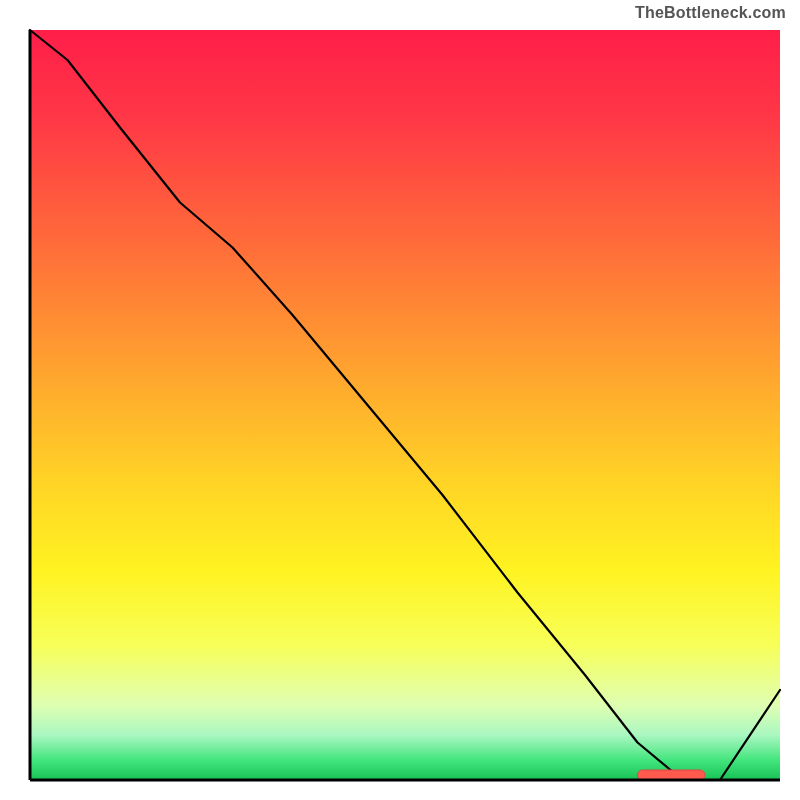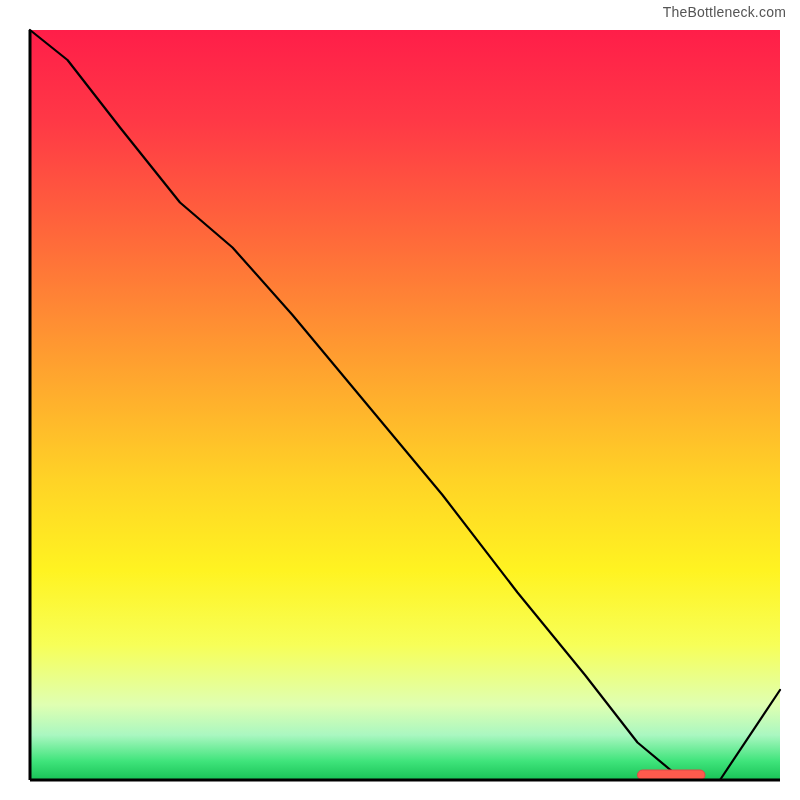--- a/index.html
+++ b/index.html
@@ -14,23 +14,23 @@
   .stage {
     position: relative;
     width: 800px;
     height: 800px;
   }
   .watermark {
     position: absolute;
     top: 4px;
     right: 14px;
     color: #555555;
-    font-size: 14px;
+    font-size: 16px;
     letter-spacing: 0.2px;
-    font-weight: 400;
+    font-weight: 700;
   }
   svg {
     position: absolute;
     left: 0;
     top: 0;
   }
 </style>
 </head>
 <body>
 

